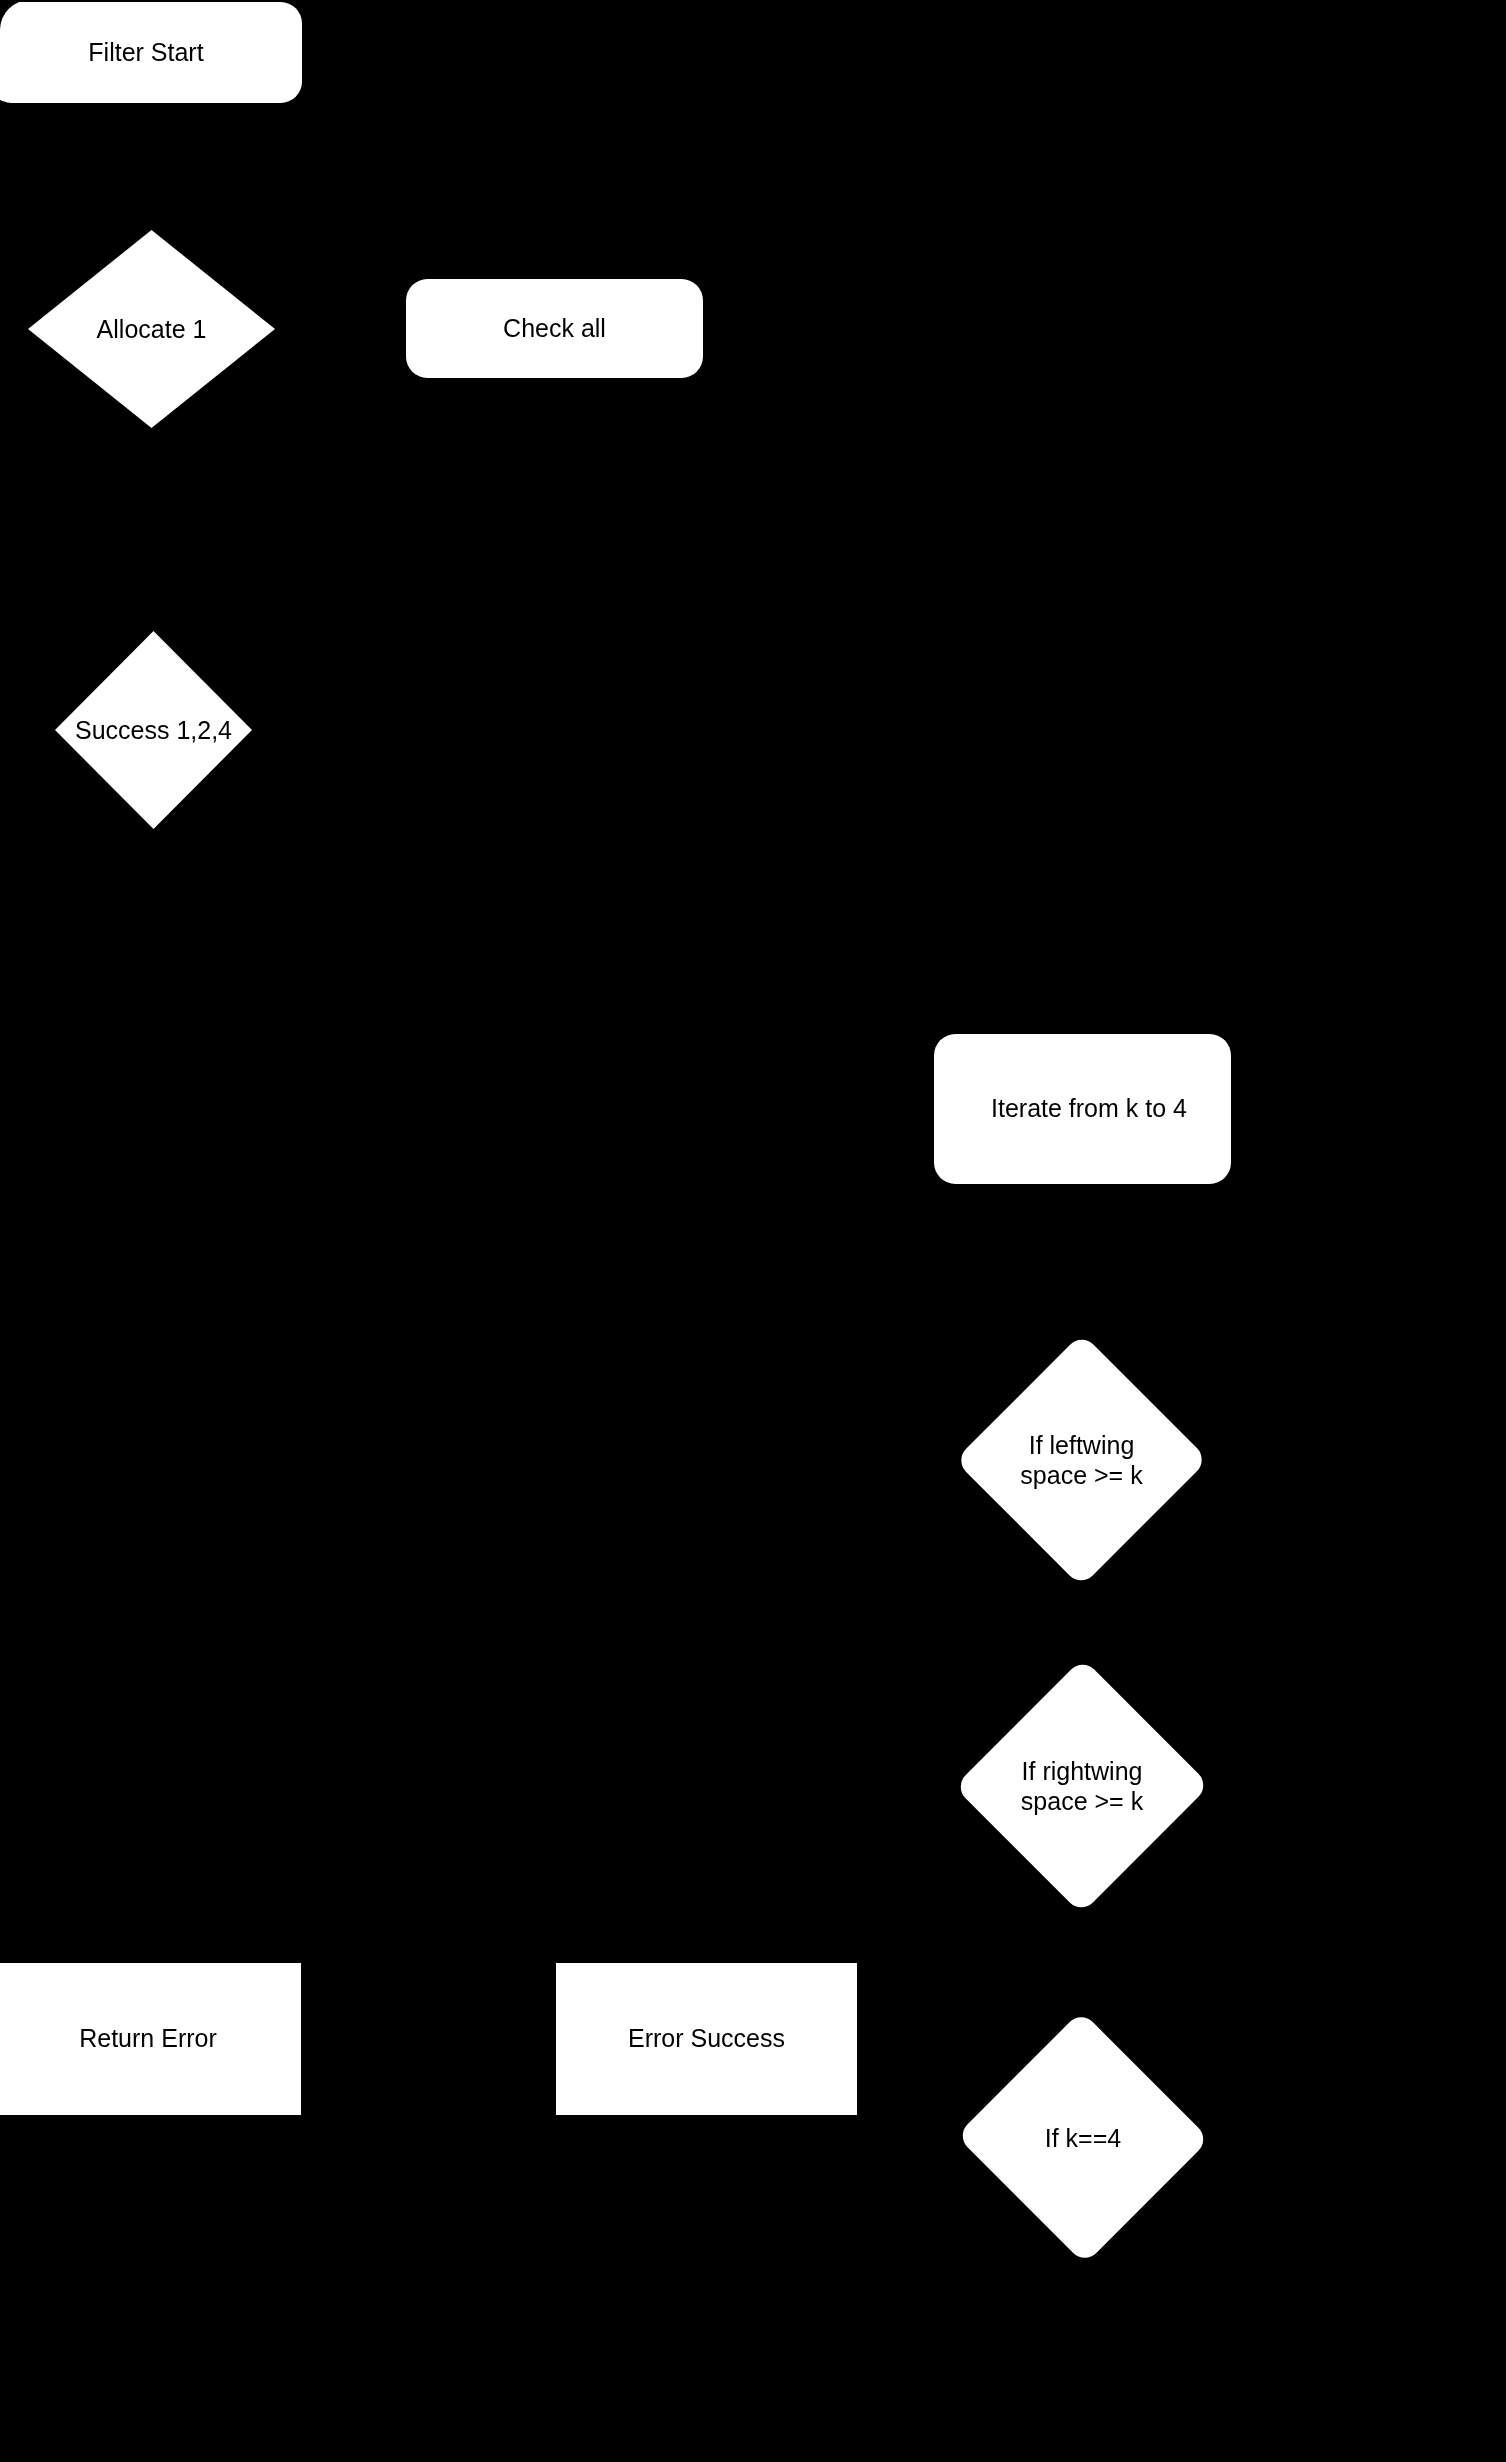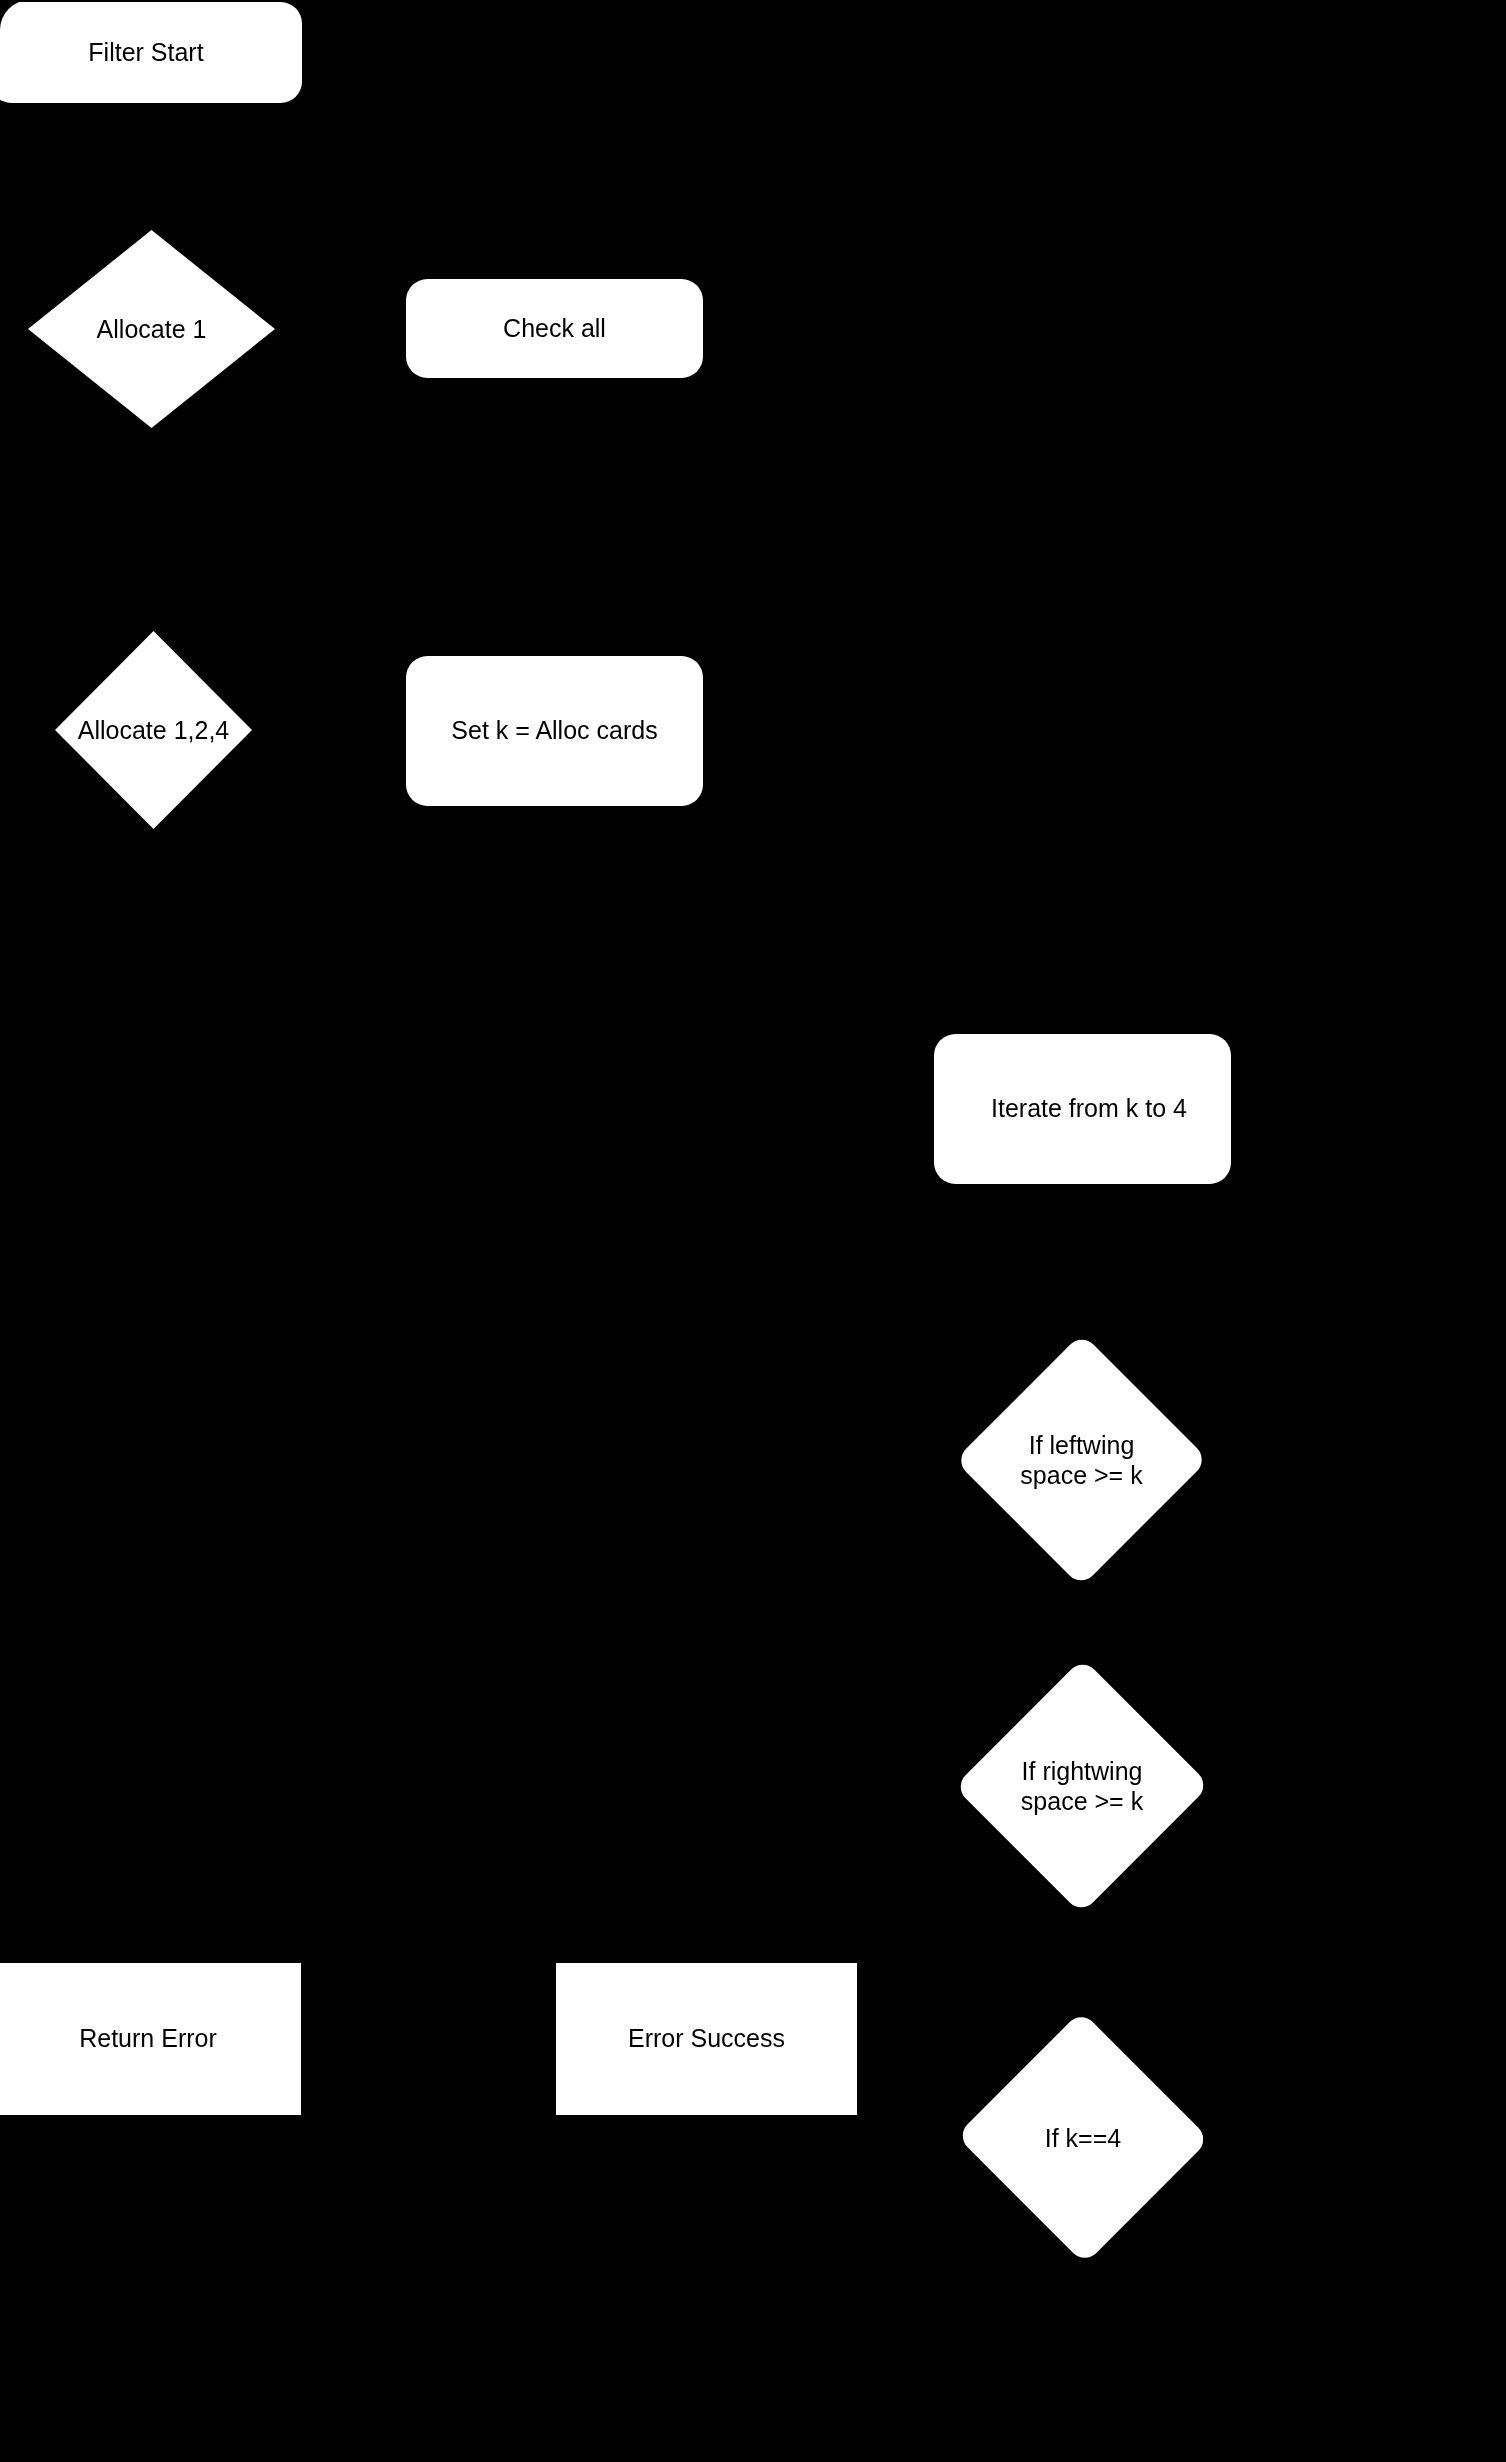--- a/index.html
+++ b/index.html
@@ -86,26 +86,23 @@
     <div class="shape diamond-sharp"></div>
     <span class="text">Allocate 1</span>
   </div>
 
   <div class="node proc" style="left:406px; top:279px; width:297px; height:99px;">
     <span class="label">Check all</span>
   </div>
 
   <div class="diamond-wrap" style="left:55px; top:631px; width:197px; height:198px;">
     <div class="shape diamond-sharp"></div>
-    <span class="text">Allocate 1,2,4</span>
+    <span class="text">Success 1,2,4</span>
   </div>
 
-  <div class="node proc" style="left:406px; top:656px; width:297px; height:150px;">
-    <span class="label">Set k = Alloc cards</span>
-  </div>
 
   <div class="node proc" style="left:934px; top:1034px; width:297px; height:150px;padding-left:13px;">
     <span class="label">Iterate from k to 4</span>
   </div>
 
   <div class="diamond-wrap" style="left:992px; top:1370px; width:179px; height:180px;">
     <div class="shape diamond-round"></div>
     <span class="text">
       <span>If leftwing</span><br>
       <span>space &gt;= k</span>

